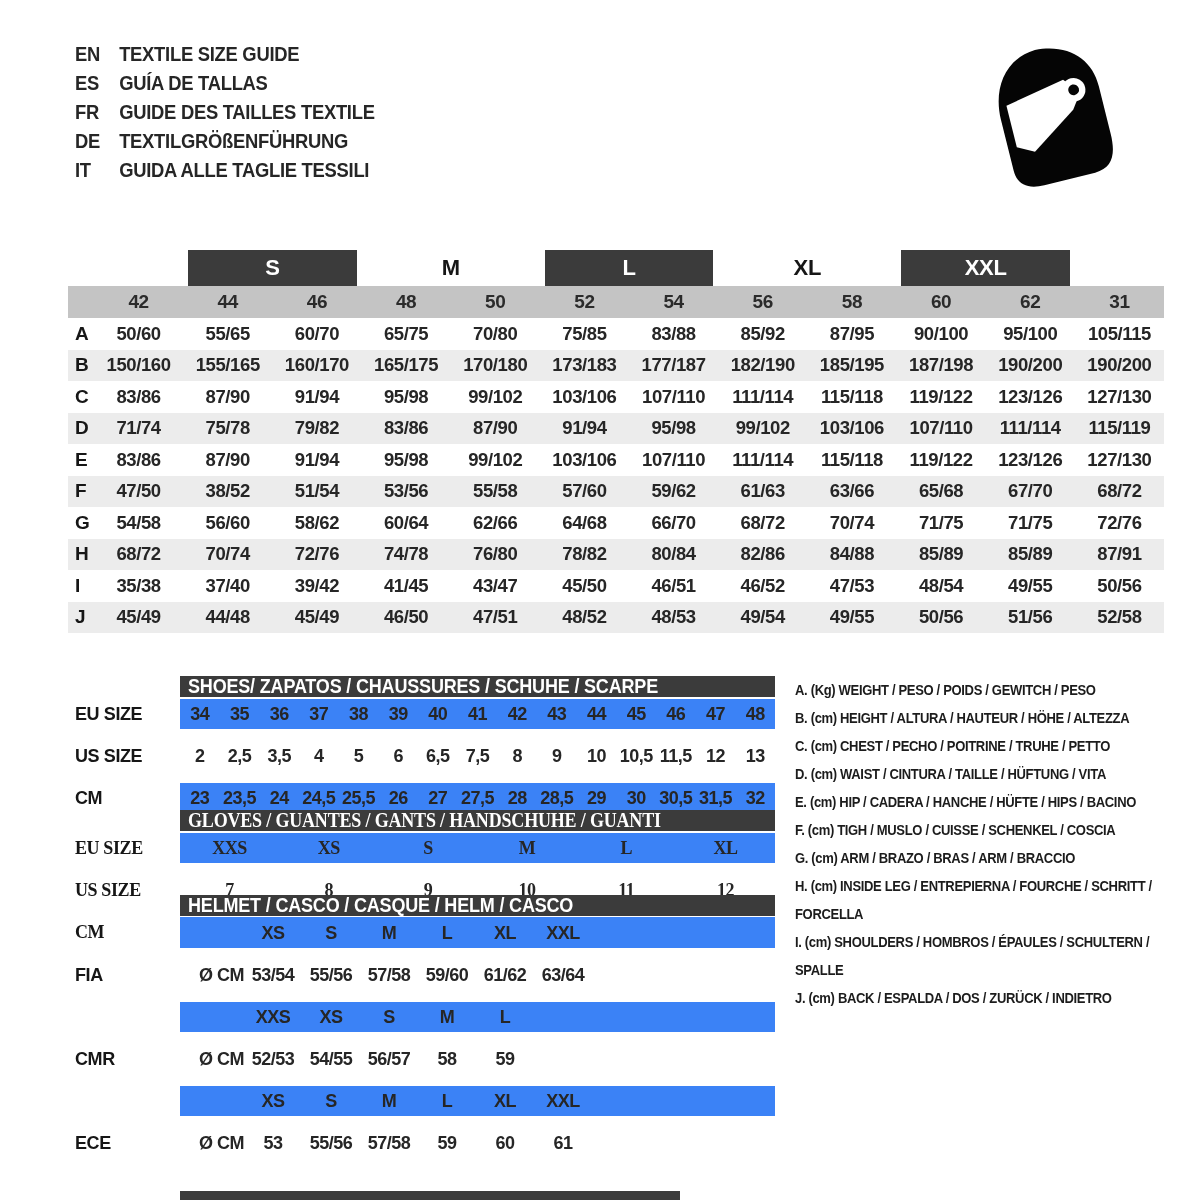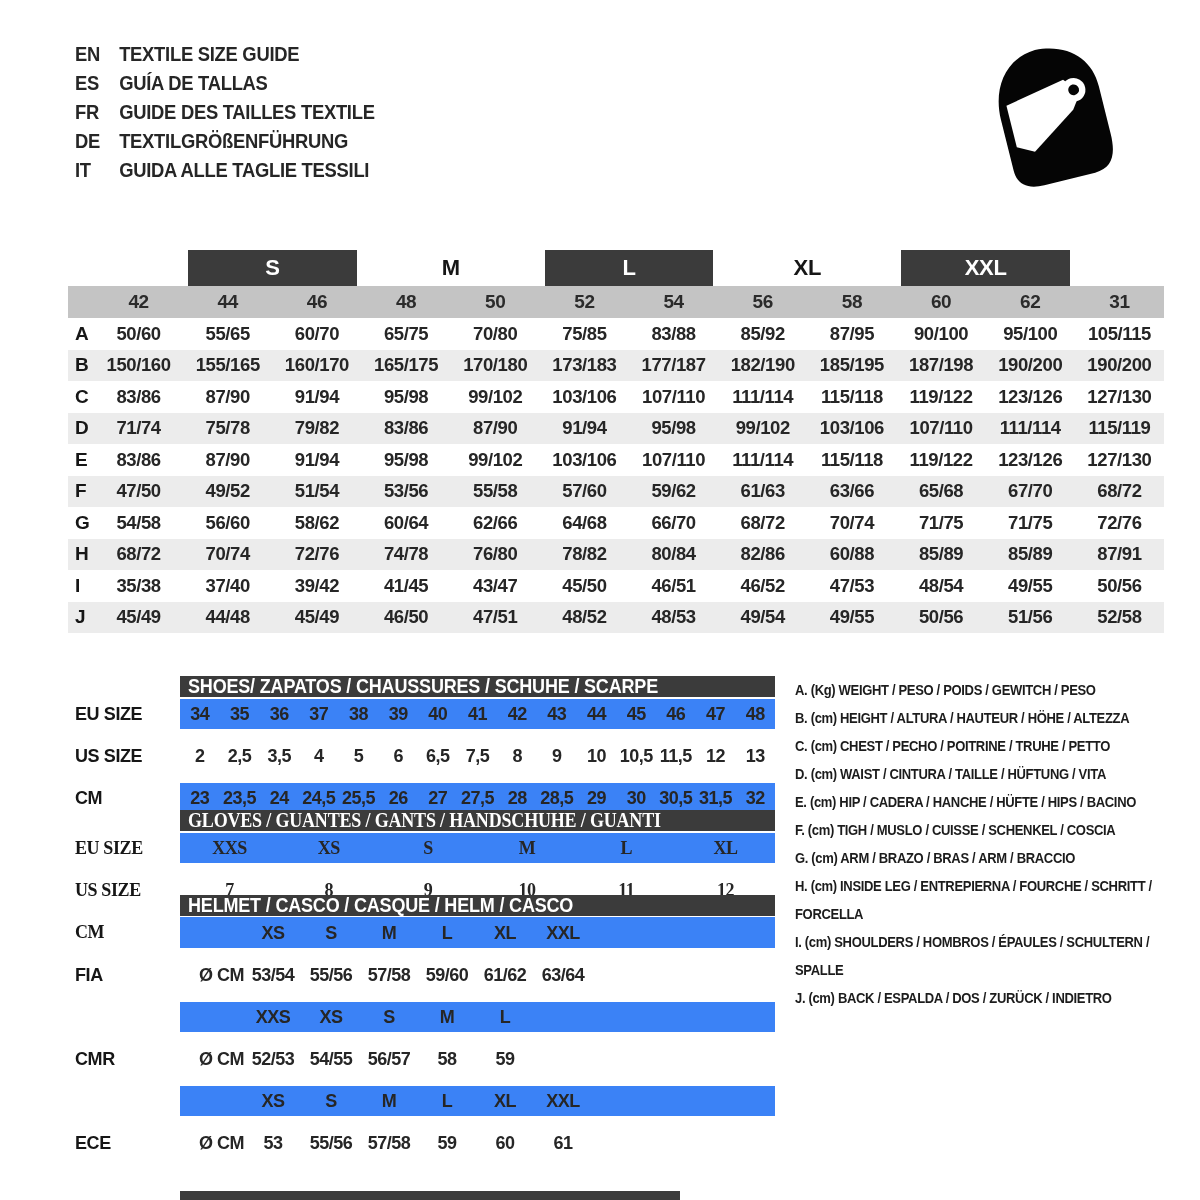--- a/index.html
+++ b/index.html
@@ -158,35 +158,35 @@
         <div class="mt-rowlabel">E</div>
         <div class="contents">
           
         <div class="mt-cell">83/86</div><div class="mt-cell">87/90</div><div class="mt-cell">91/94</div><div class="mt-cell">95/98</div><div class="mt-cell">99/102</div><div class="mt-cell">103/106</div><div class="mt-cell">107/110</div><div class="mt-cell">111/114</div><div class="mt-cell">115/118</div><div class="mt-cell">119/122</div><div class="mt-cell">123/126</div><div class="mt-cell">127/130</div></div>
       </div>
 
       <div class="mt-row">
         <div class="mt-rowlabel">F</div>
         <div class="contents">
           
-        <div class="mt-cell">47/50</div><div class="mt-cell">49/52</div><div class="mt-cell">51/54</div><div class="mt-cell">53/56</div><div class="mt-cell">55/58</div><div class="mt-cell">57/60</div><div class="mt-cell">59/62</div><div class="mt-cell">61/63</div><div class="mt-cell">63/66</div><div class="mt-cell">65/68</div><div class="mt-cell">67/70</div><div class="mt-cell">68/72</div></div>
+        <div class="mt-cell">47/50</div><div class="mt-cell">38/52</div><div class="mt-cell">51/54</div><div class="mt-cell">53/56</div><div class="mt-cell">55/58</div><div class="mt-cell">57/60</div><div class="mt-cell">59/62</div><div class="mt-cell">61/63</div><div class="mt-cell">63/66</div><div class="mt-cell">65/68</div><div class="mt-cell">67/70</div><div class="mt-cell">68/72</div></div>
       </div>
 
       <div class="mt-row">
         <div class="mt-rowlabel">G</div>
         <div class="contents">
           
         <div class="mt-cell">54/58</div><div class="mt-cell">56/60</div><div class="mt-cell">58/62</div><div class="mt-cell">60/64</div><div class="mt-cell">62/66</div><div class="mt-cell">64/68</div><div class="mt-cell">66/70</div><div class="mt-cell">68/72</div><div class="mt-cell">70/74</div><div class="mt-cell">71/75</div><div class="mt-cell">71/75</div><div class="mt-cell">72/76</div></div>
       </div>
 
       <div class="mt-row">
         <div class="mt-rowlabel">H</div>
         <div class="contents">
           
-        <div class="mt-cell">68/72</div><div class="mt-cell">70/74</div><div class="mt-cell">72/76</div><div class="mt-cell">74/78</div><div class="mt-cell">76/80</div><div class="mt-cell">78/82</div><div class="mt-cell">80/84</div><div class="mt-cell">82/86</div><div class="mt-cell">60/88</div><div class="mt-cell">85/89</div><div class="mt-cell">85/89</div><div class="mt-cell">87/91</div></div>
+        <div class="mt-cell">68/72</div><div class="mt-cell">70/74</div><div class="mt-cell">72/76</div><div class="mt-cell">74/78</div><div class="mt-cell">76/80</div><div class="mt-cell">78/82</div><div class="mt-cell">80/84</div><div class="mt-cell">82/86</div><div class="mt-cell">84/88</div><div class="mt-cell">85/89</div><div class="mt-cell">85/89</div><div class="mt-cell">87/91</div></div>
       </div>
 
       <div class="mt-row">
         <div class="mt-rowlabel">I</div>
         <div class="contents">
           
         <div class="mt-cell">35/38</div><div class="mt-cell">37/40</div><div class="mt-cell">39/42</div><div class="mt-cell">41/45</div><div class="mt-cell">43/47</div><div class="mt-cell">45/50</div><div class="mt-cell">46/51</div><div class="mt-cell">46/52</div><div class="mt-cell">47/53</div><div class="mt-cell">48/54</div><div class="mt-cell">49/55</div><div class="mt-cell">50/56</div></div>
       </div>
 
       <div class="mt-row">

